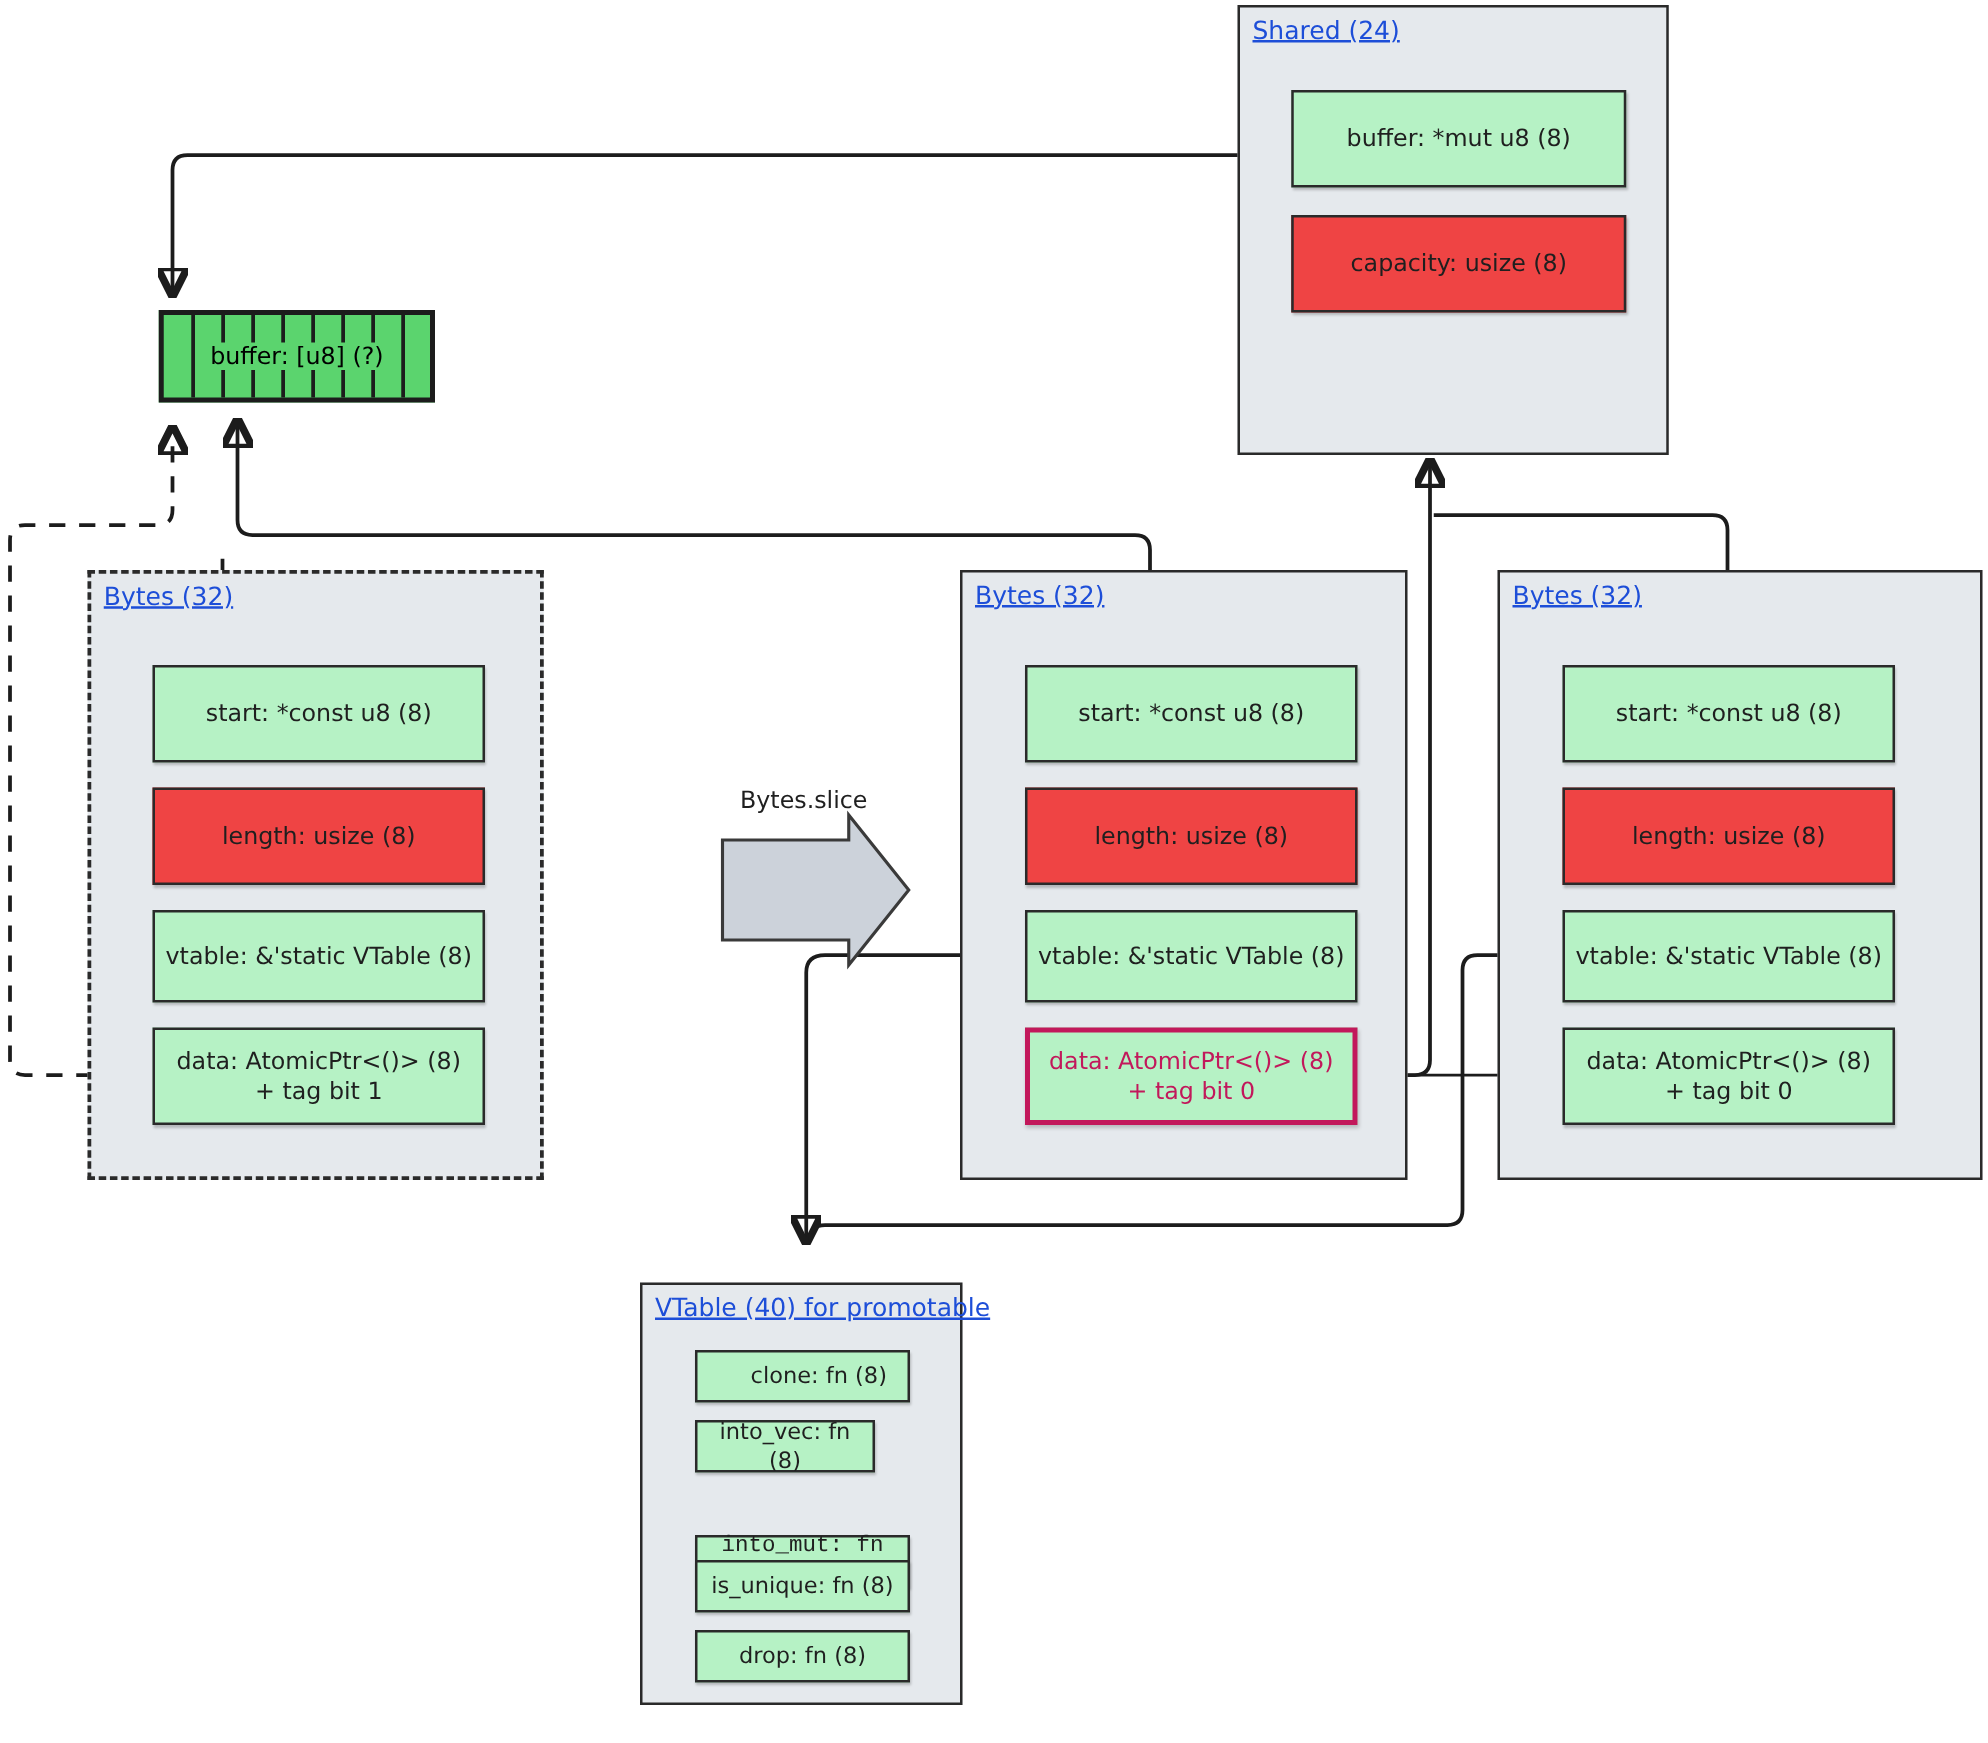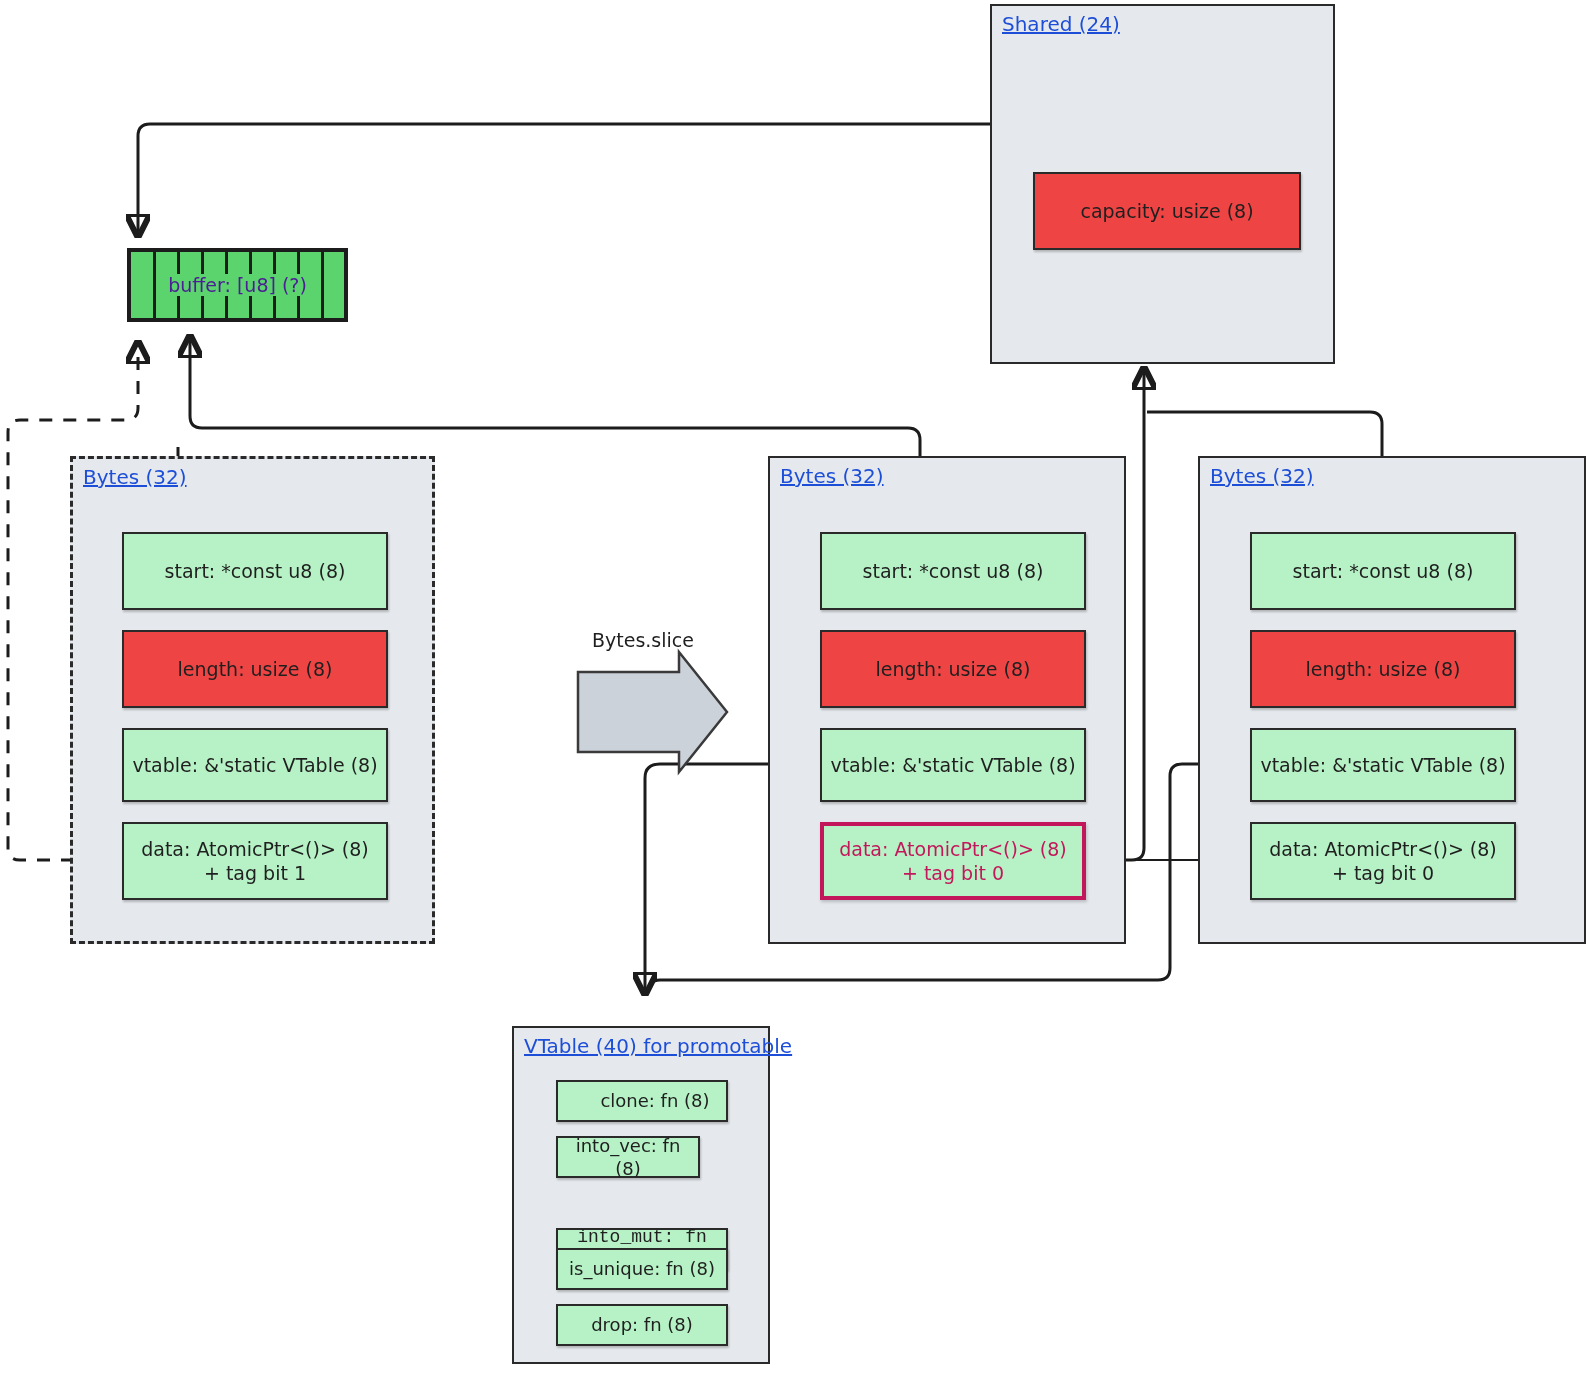--- a/index.html
+++ b/index.html
@@ -16,21 +16,21 @@
          display:flex;align-items:center;justify-content:center;text-align:center;
          font-size:19px;color:#1f1f1f;line-height:1.28;padding:2px 6px;
          box-shadow:1px 2px 2px rgba(0,0,0,.22);}
   .green{background:#b6f2c5;}
   .yellow{background:#ef4444;}
   .hl{border:4px solid #c2185b;color:#c2185b;box-shadow:1px 2px 3px rgba(0,0,0,.2);}
 
   
   #buffer-array{position:absolute;box-sizing:border-box;border:4px solid #1c1c1c;
      background:#5bd46e;display:flex;align-items:center;justify-content:center;}
-  #buffer-array .blabel{position:relative;z-index:3;font-size:19px;color:#4c1d95;}
+  #buffer-array .blabel{position:relative;z-index:3;font-size:19px;color:#000000;}
   .cell-div{position:absolute;width:3px;background:#1c1c1c;}
 
   
   #slice-label{position:absolute;font-size:19px;color:#1f1f1f;white-space:nowrap;}
 
   svg.layer{position:absolute;left:0;top:0;width:1590px;height:1394px;pointer-events:none;}
   svg.layer path,svg.layer line{fill:none;stroke:#1c1c1c;stroke-width:3;}
   svg.layer path.thin{stroke-width:2.2;}
   svg.layer path.dash{stroke-dasharray:13 11;stroke-width:3;}
   .blockarrow{fill:#ccd2da;stroke:#3a3a3a;stroke-width:2.5;}
@@ -62,20 +62,21 @@
     <path d="M810,764 L660,764 Q645,764 645,778 L645,990" marker-end="url(#ah)"></path>
 
     <path d="M1250,764 L1182,764 Q1170,764 1170,776 L1170,968 Q1170,980 1158,980 L660,980 Q648,980 648,992"></path>
 
     <path class="thin" d="M1250,860 L1090,860"></path>
   </svg>
 
   <div class="container" style="left:990px;top:4px;width:345px;height:360px;">
     <div class="container-title">Shared (24)</div>
   </div>
+  <div class="field green" style="left:1033px;top:72px;width:268px;height:78px;">buffer: *mut u8 (8)</div>
   <div class="field yellow" style="left:1033px;top:172px;width:268px;height:78px;">capacity: usize (8)</div>
 
   <div id="buffer-array" style="left:127px;top:248px;width:221px;height:74px;">
     <span class="cell-div" style="left:22px;top:0;bottom:0;"></span>
     <span class="cell-div" style="left:46px;top:0;height:22px;"></span>
     <span class="cell-div" style="left:46px;bottom:0;height:22px;"></span>
     <span class="cell-div" style="left:70px;top:0;height:22px;"></span>
     <span class="cell-div" style="left:70px;bottom:0;height:22px;"></span>
     <span class="cell-div" style="left:94px;top:0;height:22px;"></span>
     <span class="cell-div" style="left:94px;bottom:0;height:22px;"></span>

